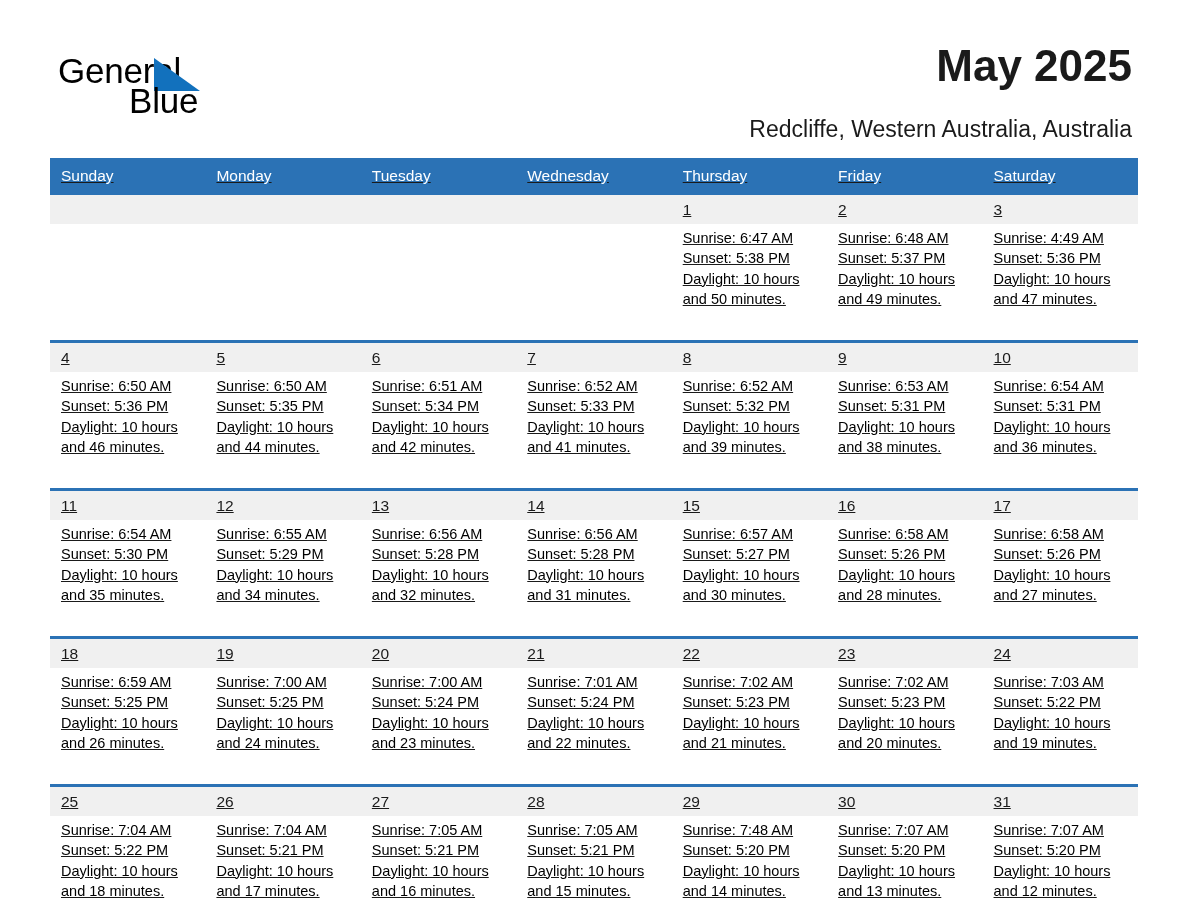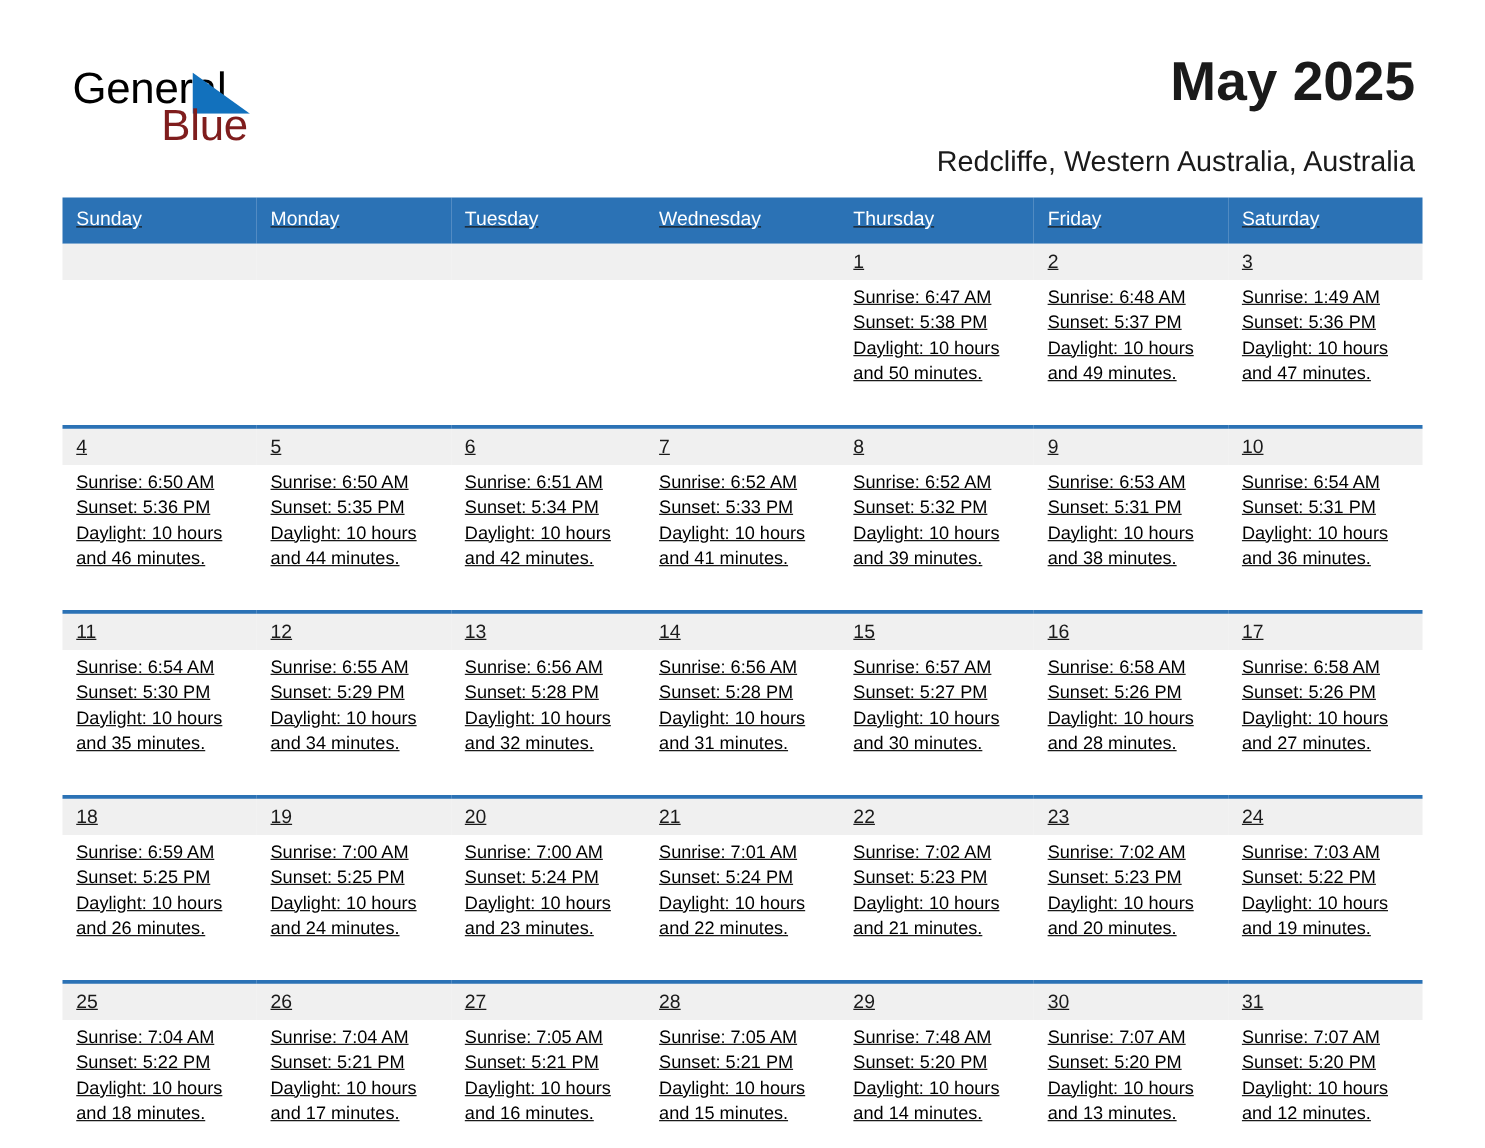--- a/index.html
+++ b/index.html
@@ -44,21 +44,21 @@
     color: #000000;
     font-family: "Liberation Sans", sans-serif;
     line-height: 38px;
   }
   .logo-blue {
     position: absolute;
     left: 71px;
     top: 30px;
     font-size: 35px;
     letter-spacing: -0.2px;
-    color: #7f1d1d;
+    color: #000000;
     font-family: "Liberation Sans", sans-serif;
     line-height: 38px;
   }
   .logo-tri {
     position: absolute;
     left: 96px;
     top: 6px;
     width: 46px;
     height: 33px;
   }
@@ -202,21 +202,21 @@
               <div class="line">Daylight: 10 hours</div>
               <div class="line">and 50 minutes.</div>
             </td>
             <td>
               <div class="line">Sunrise: 6:48 AM</div>
               <div class="line">Sunset: 5:37 PM</div>
               <div class="line">Daylight: 10 hours</div>
               <div class="line">and 49 minutes.</div>
             </td>
             <td>
-              <div class="line">Sunrise: 1:49 AM</div>
+              <div class="line">Sunrise: 4:49 AM</div>
               <div class="line">Sunset: 5:36 PM</div>
               <div class="line">Daylight: 10 hours</div>
               <div class="line">and 47 minutes.</div>
             </td>
           </tr>
         </tbody>
         <tbody class="week-group">
           <tr class="daynum-row">
             <td>4</td>
             <td>5</td>

